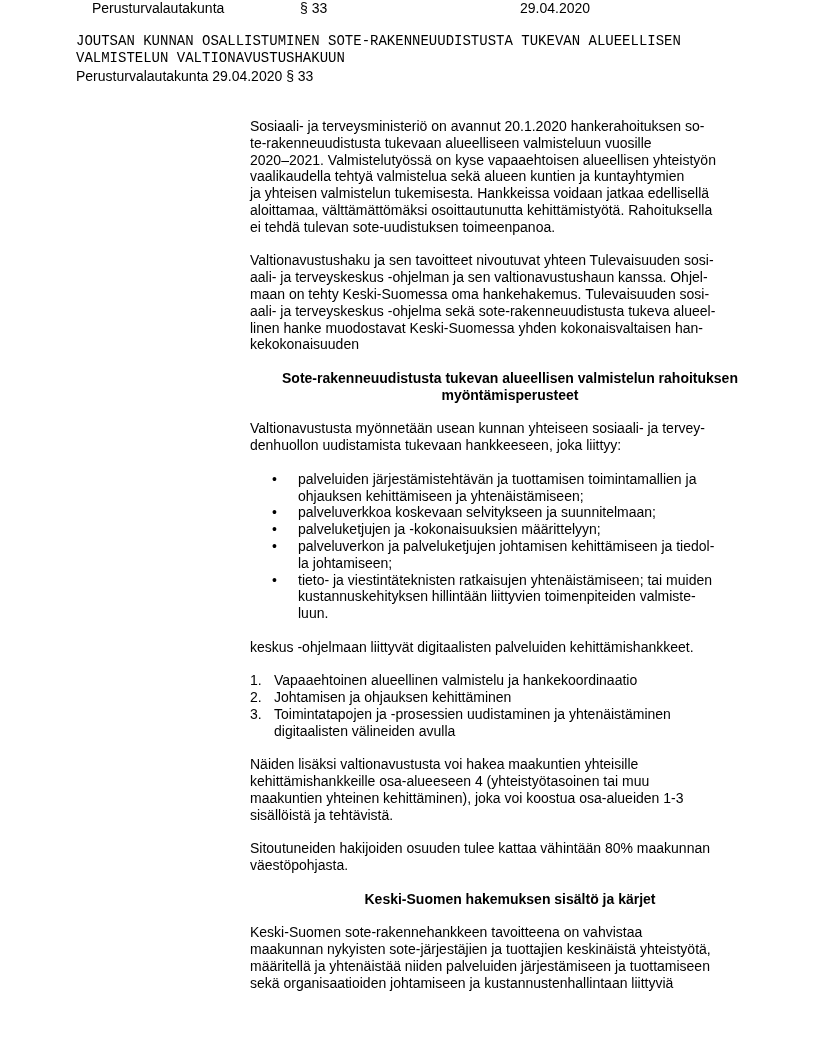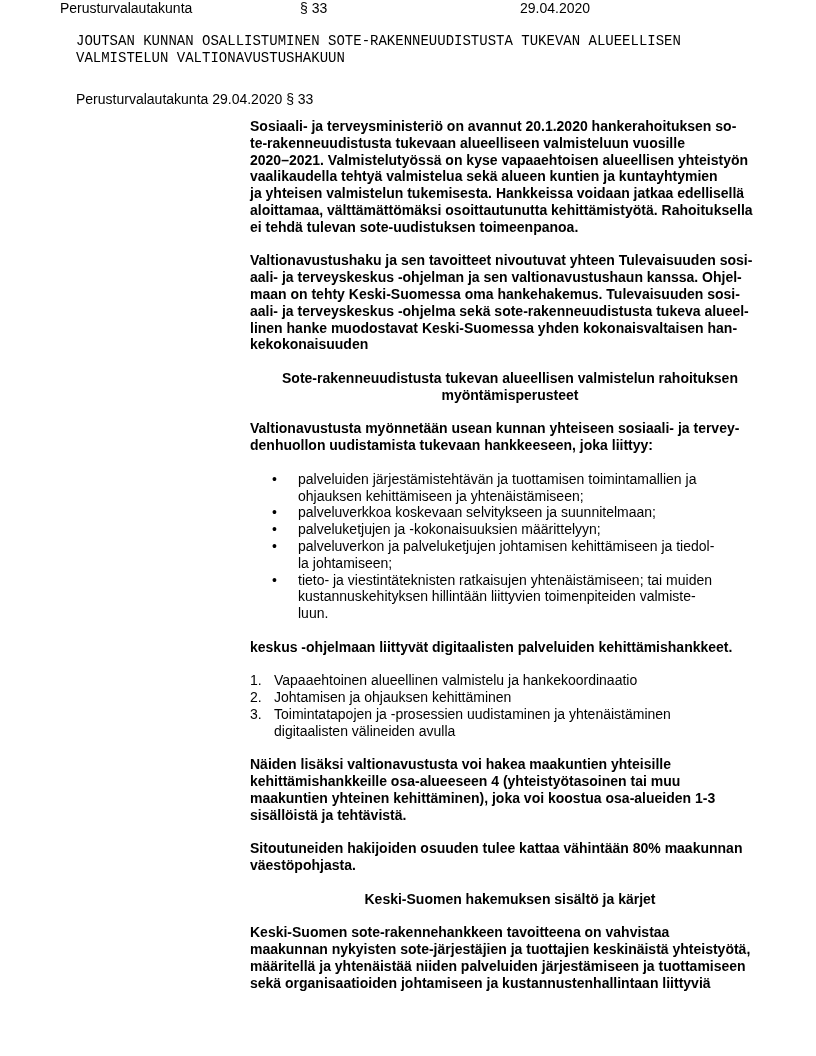--- a/index.html
+++ b/index.html
@@ -1,36 +1,36 @@
 <!DOCTYPE html>
 <html><head>
   <meta charset="utf-8">
   <style>
     html, body { margin: 0; padding: 0; background: #ffffff; }
     body {
       width: 816px; height: 1056px; overflow: hidden; position: relative;
       font-family: "Liberation Sans", sans-serif; color: #000000;
     }
     .hdr { position: absolute; top: 0; font-size: 14px; line-height: 17px; }
-    .hdr-board { left: 60px; }
+    .hdr-board { left: 92px; }
     .hdr-section { left: 300px; }
     .hdr-date { left: 520px; }
     .title {
       position: absolute; left: 76px; top: 33px; width: 720px;
       font-size: 14px; line-height: 17px; font-family: Liberation Mono, monospace;
     }
     .meeting {
-      position: absolute; left: 76px; top: 91px;
+      position: absolute; left: 76px; top: 68px;
       font-size: 14px; line-height: 17px;
     }
     .body {
       position: absolute; left: 250px; top: 118px; width: 520px;
       font-size: 14px; line-height: 16.8px;
     }
-    .para { margin: 0 0 16.8px 0; font-weight: bold; }
+    .para { margin: 0 0 16.8px 0; }
     .line { display: block; white-space: pre; }
     .heading { font-weight: bold; margin: 0 0 16.8px 0; text-align: center; }
     .blist { margin: 0 0 16.8px 0; padding: 0; list-style: none; }
     .blist li { position: relative; padding-left: 48px; }
     .blist li .bullet { position: absolute; left: 22px; top: 0; }
     .olist { margin: 0 0 16.8px 0; padding: 0; list-style: none; }
     .olist li { position: relative; padding-left: 24px; }
     .olist li .num { position: absolute; left: 0; top: 0; }
   </style>
 </head>

